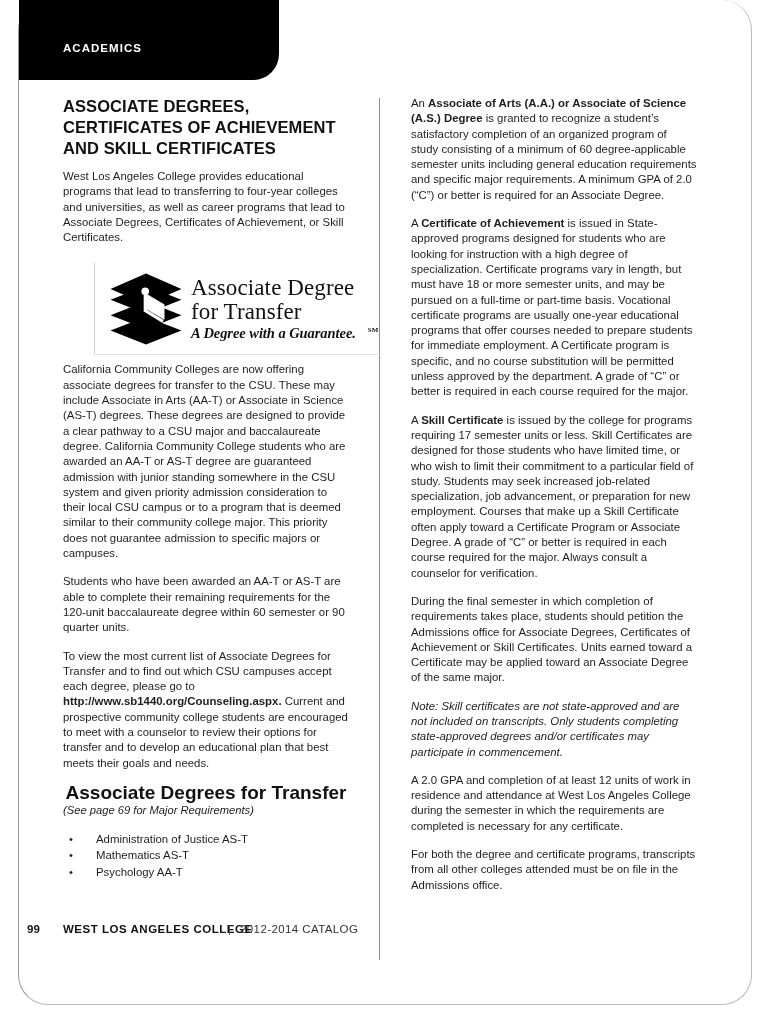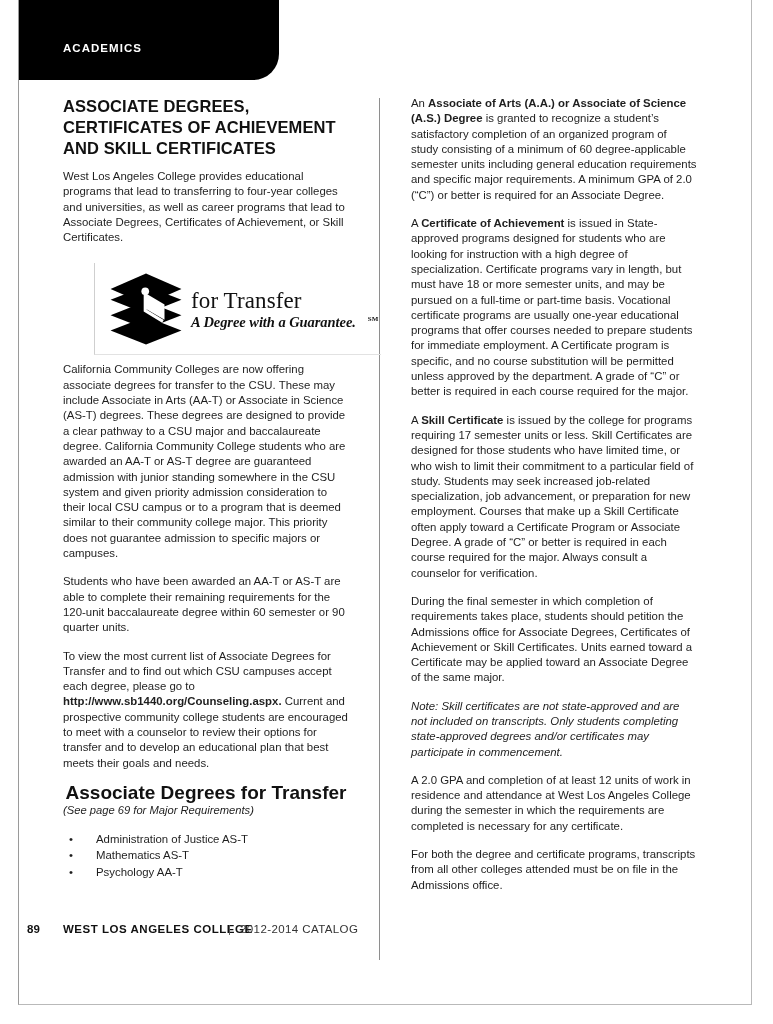--- a/index.html
+++ b/index.html
@@ -21,20 +21,21 @@
     position: absolute;
     left: 18px;
     top: 0px;
     width: 734px;
     height: 1005px;
     background: #ffffff;
     border-left: 1px solid #9a9a9a;
     border-right: 1px solid #b9b9b9;
     border-bottom: 1px solid #b9b9b9;
     box-sizing: border-box;
+    border-radius: 30px;
   }
 
   
   .header-tab {
     position: absolute;
     left: 0px;
     top: -8px;
     width: 260px;
     height: 88px;
     background: #000000;
@@ -264,20 +265,21 @@
         <polygon points="50,58 96,76 50,94 4,76" fill="#000000"></polygon>
         <polygon points="50,38 96,56 50,74 4,56" fill="#000000"></polygon>
         <polygon points="50,18 96,36 50,54 4,36" fill="#000000"></polygon>
         <polygon points="50,2 96,22 50,42 4,22" fill="#000000"></polygon>
         <path d="M50,28 L50,48 L74,62 L74,42" fill="#ffffff"></path>
         <path d="M50,48 L50,66 L74,80 L74,62 Z" fill="#ffffff" opacity="0"></path>
         <path d="M49,26 L49,50 L72,64" fill="none" stroke="#ffffff" stroke-width="4"></path>
         <circle cx="49" cy="25" r="5" fill="#ffffff"></circle>
       </svg>
       <div class="logo-text">
+        <div class="logo-line1">Associate Degree</div>
         <div class="logo-line2">for Transfer</div>
         <div class="logo-tag"><span>A Degree with a Guarantee.</span><span class="sm">SM</span></div>
       </div>
     </div>
 
   </div>
 
   <div class="col col-right">
 
     <p class="body"><span>An </span><b>Associate of Arts (A.A.) or Associate of Science (A.S.) Degree</b><span> is granted to recognize a student’s satisfactory completion of an organized program of study consisting of a minimum of 60 degree-applicable semester units including general education requirements and specific major requirements. A minimum GPA of 2.0 (“C”) or better is required for an Associate Degree.</span></p>
@@ -290,19 +292,19 @@
 
     <p class="body note-para">Note: Skill certificates are not state-approved and are not included on transcripts. Only students completing state-approved degrees and/or certificates may participate in commencement.</p>
 
     <p class="body">A 2.0 GPA and completion of at least 12 units of work in residence and attendance at West Los Angeles College during the semester in which the requirements are completed is necessary for any certificate.</p>
 
     <p class="body">For both the degree and certificate programs, transcripts from all other colleges attended must be on file in the Admissions office.</p>
 
   </div>
 
   <div class="footer">
-    <span class="footer-page-num">89</span>
+    <span class="footer-page-num">99</span>
     <span class="footer-college">WEST LOS ANGELES COLLEGE</span>
     <span class="footer-sep">|</span>
     <span class="footer-catalog">2012-2014 CATALOG</span>
   </div>
 
 </div>
 
 </body></html>

